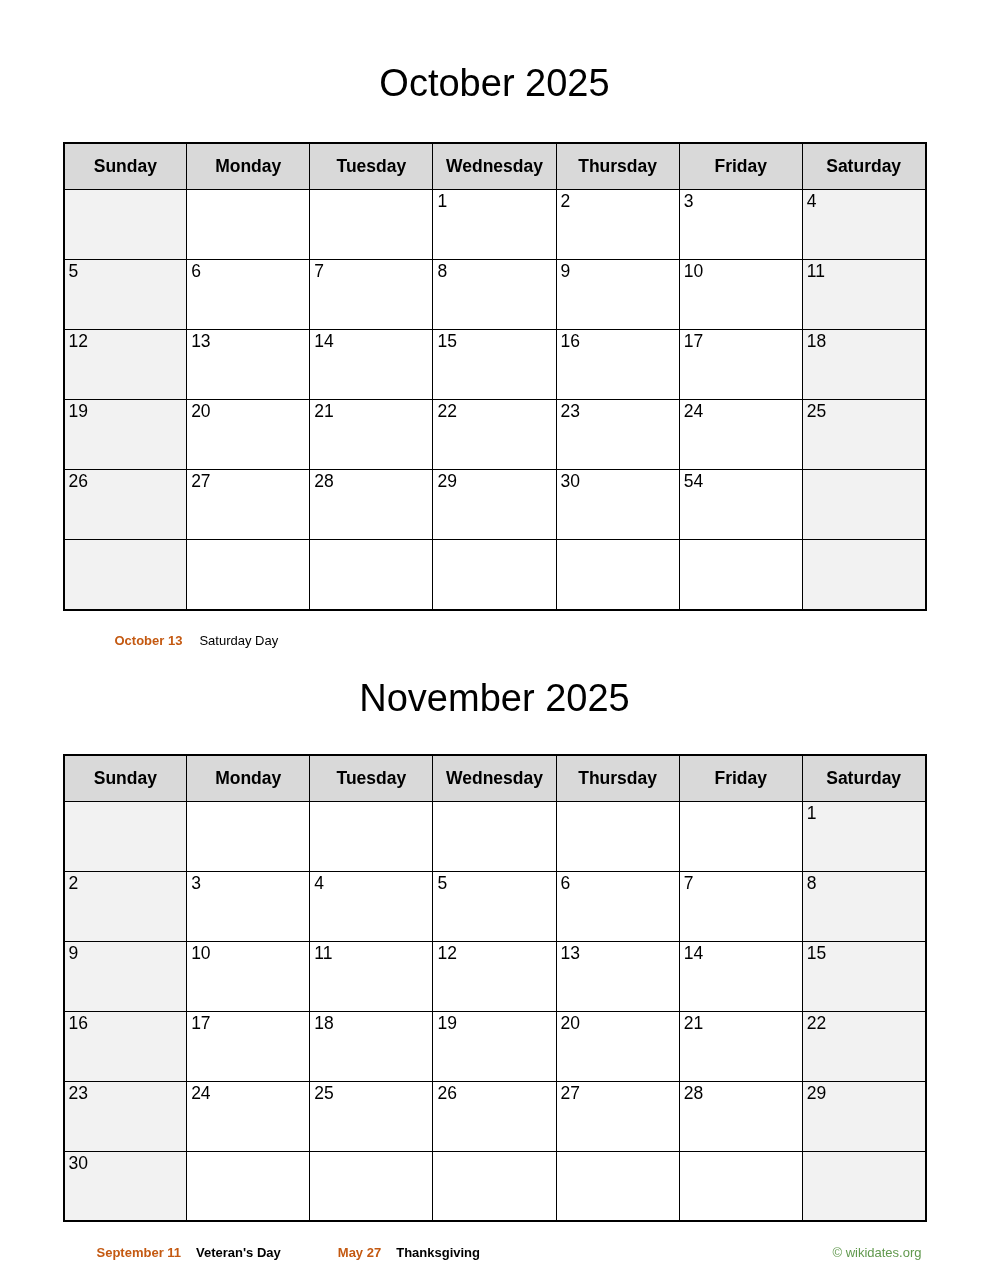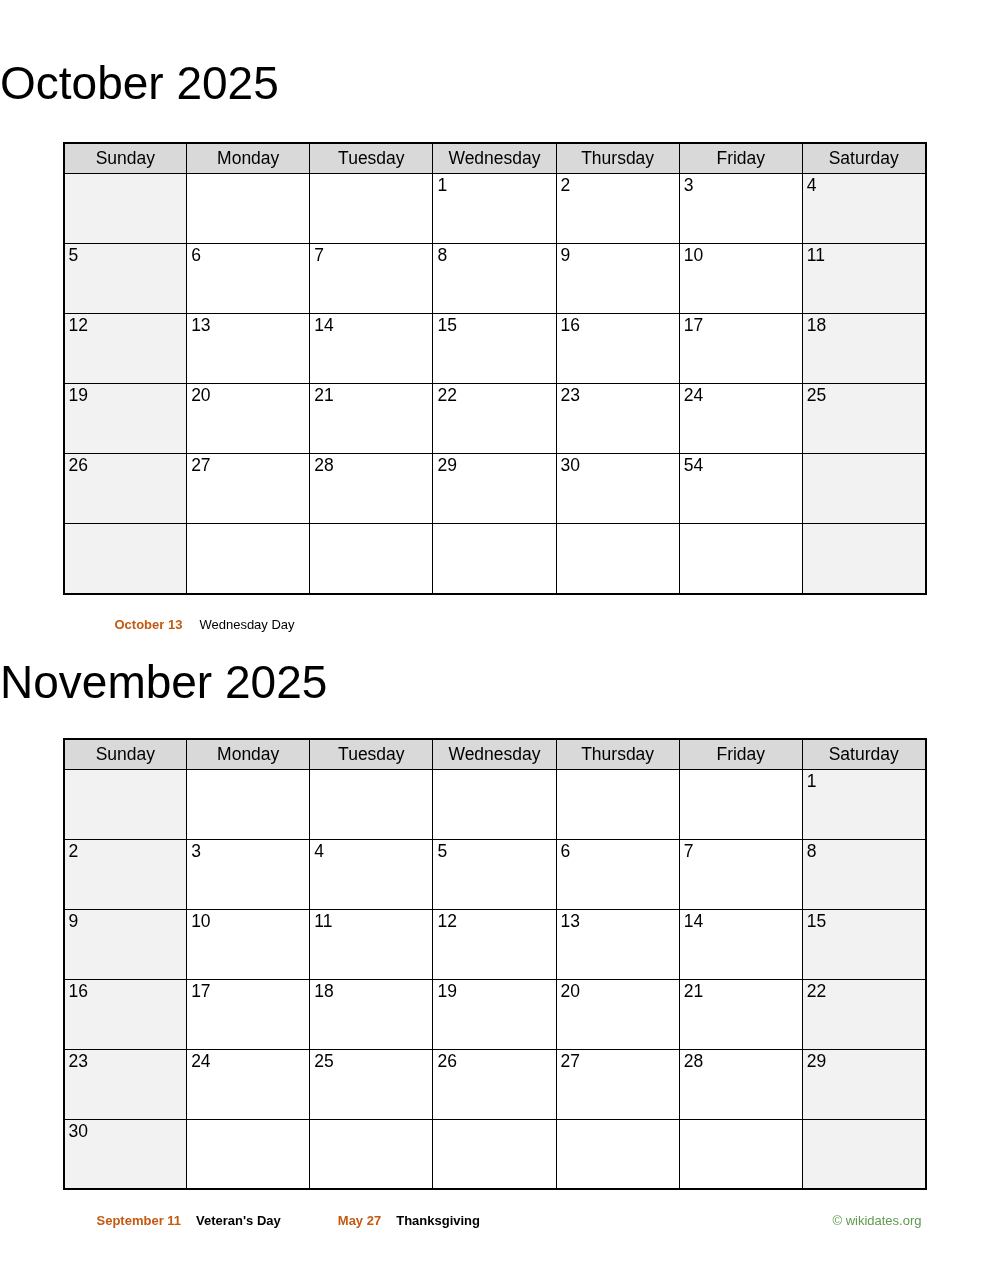--- a/index.html
+++ b/index.html
@@ -1,36 +1,36 @@
 <!DOCTYPE html>
 <html style="--holiday-date: #c45911; --copyright-green: #61994e; --header-bg: #d9d9d9; --weekend-bg: #f2f2f2; --border: #000000;"><head>
 <meta charset="utf-8">
 <style>
   html, body { margin: 0; padding: 0; background: #ffffff; }
   .page {
     width: 989px; height: 1280px; background: #ffffff; color: #000;
     font-family: "Liberation Sans", sans-serif; position: relative; overflow: hidden;
   }
   .month-title {
-    margin: 0; text-align: left; font-weight: 400;
-    font-size: 46px; line-height: 53px; color: #000;
+    margin: 0; text-align: center; font-weight: 400;
+    font-size: 38px; line-height: 53px; color: #000;
   }
   #title-oct { padding-top: 57px; }
   #title-nov { margin-top: 22px; }
 
   table.cal {
     border-collapse: collapse; table-layout: fixed;
     width: 864px; margin: 0 auto; border: 2.5px solid var(--border, #000);
   }
   #cal-oct { margin-top: 32px; }
   #cal-nov { margin-top: 29px; }
   .cal th {
-    background: var(--header-bg, #d9d9d9); font-weight: 400; font-size: 17.5px;
+    background: var(--header-bg, #d9d9d9); font-weight: 700; font-size: 17.5px;
     height: 23px; box-sizing: border-box; border: 1.5px solid var(--border, #000);
-    padding: 4px; text-align: center; color: #000;
+    padding: 12px; text-align: center; color: #000;
   }
   .cal td {
     border: 1.5px solid var(--border, #000); height: 70px; box-sizing: border-box;
     vertical-align: top; text-align: left; font-size: 17.5px;
     padding: 1px 0 0 4px; background: #ffffff; color: #000;
   }
   .cal td.weekend { background: var(--weekend-bg, #f2f2f2); }
 
   .notes {
     width: 864px; margin: 0 auto; display: flex; align-items: baseline;
@@ -117,21 +117,21 @@
           <td></td>
           <td></td>
           <td></td>
           <td class="weekend"></td>
         </tr>
       </tbody>
   </table>
 
   <div class="notes" id="notes-oct">
     <span class="h-date ml52">October 13</span>
-    <span class="h-name ml17">Wednesday Day</span>
+    <span class="h-name ml17">Saturday Day</span>
   </div>
 
   <h1 class="month-title" id="title-nov">November 2025</h1>
 
   <table class="cal" id="cal-nov">
     <thead>
         <tr>
           <th>Sunday</th>
           <th>Monday</th>
           <th>Tuesday</th>

